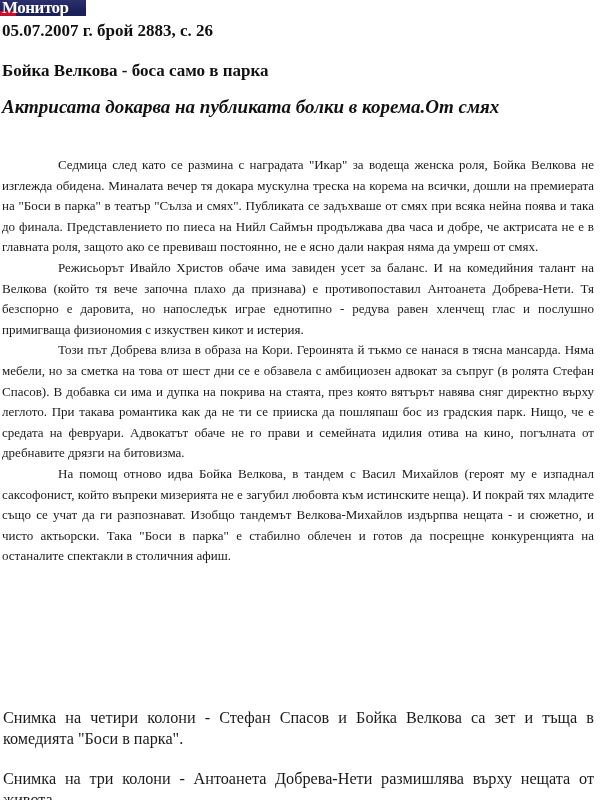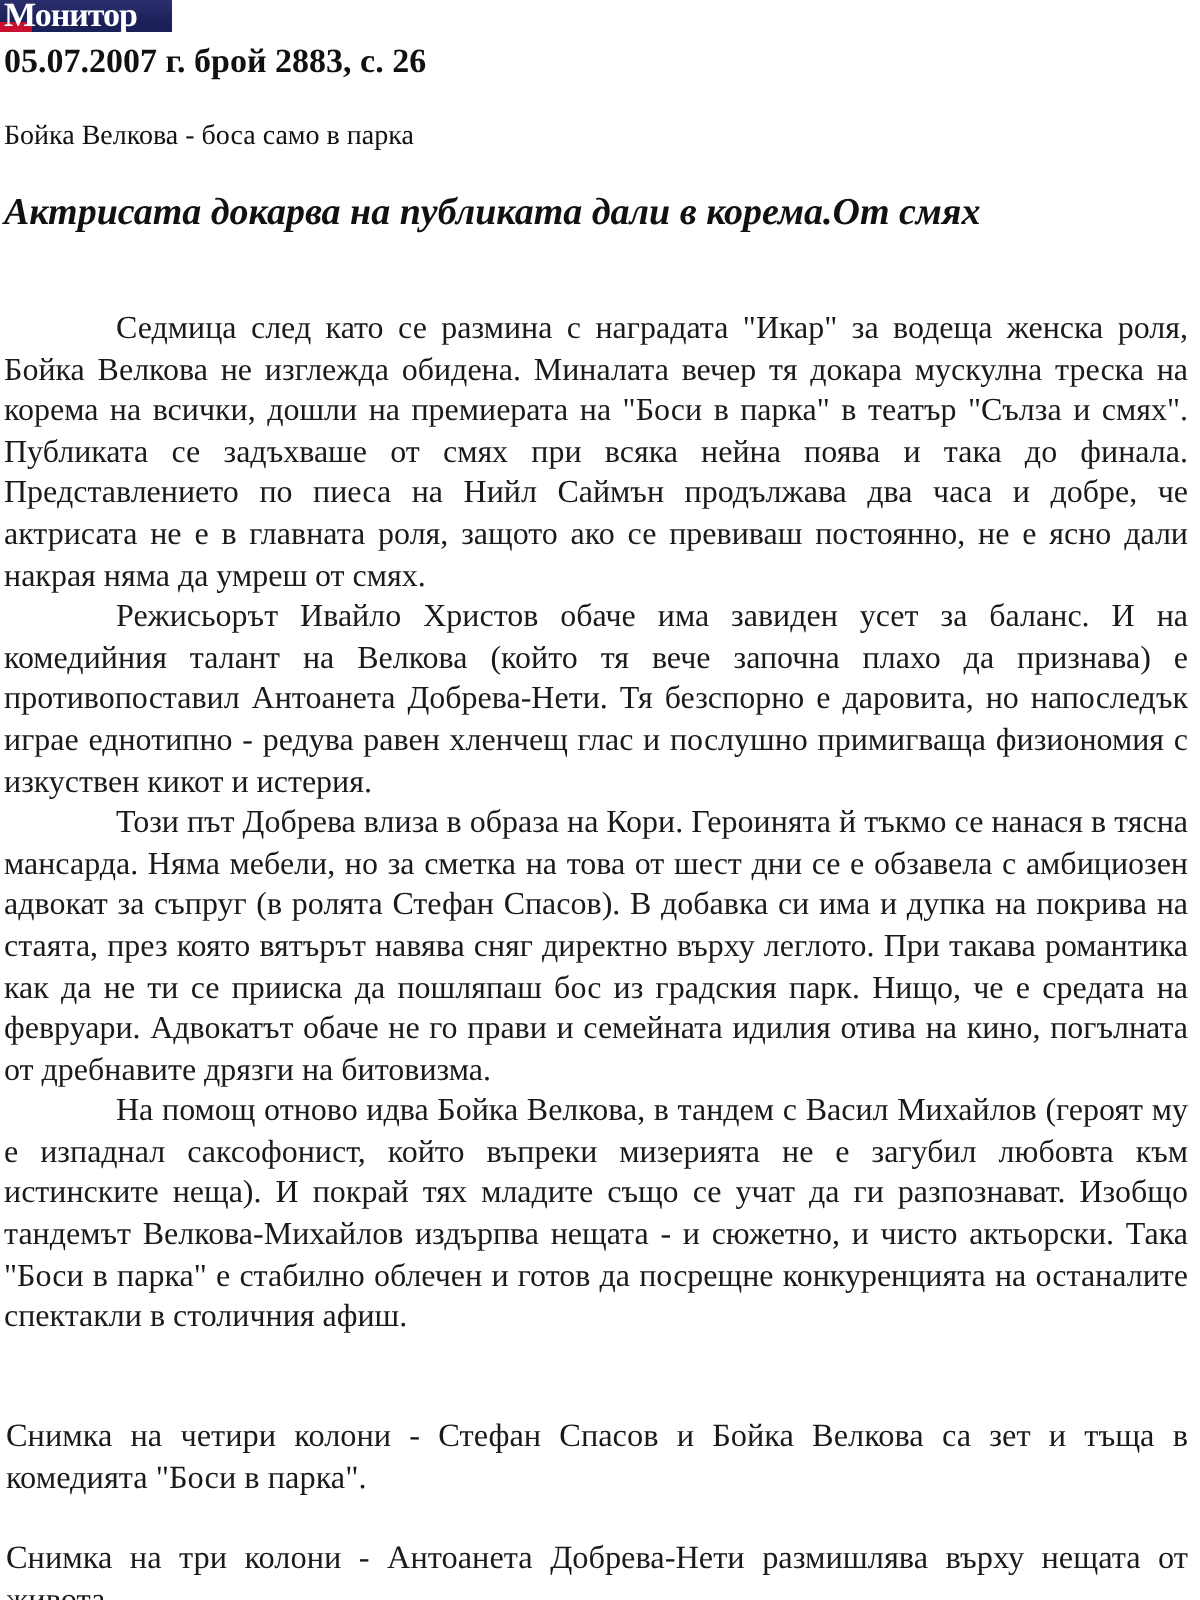--- a/index.html
+++ b/index.html
@@ -49,39 +49,39 @@
       left: 2px;
       top: 21px;
       font-weight: bold;
       font-size: 17px;
       white-space: nowrap;
     }
     .headline {
       position: absolute;
       left: 2px;
       top: 61px;
-      font-weight: normal;
-      font-size: 14px;
+      font-weight: bold;
+      font-size: 17px;
       white-space: nowrap;
     }
     .subheadline {
       position: absolute;
       left: 2px;
       top: 96px;
       font-weight: bold;
       font-style: italic;
       font-size: 19px;
       white-space: nowrap;
     }
     .body {
       position: absolute;
       left: 2px;
       top: 155px;
       width: 592px;
-      font-size: 16px;
+      font-size: 13px;
       line-height: 20.6px;
       text-align: justify;
       color: #1a1a1a;
     }
     .body p {
       margin: 0;
       text-indent: 56px;
     }
     .captions {
       position: absolute;
@@ -102,21 +102,21 @@
 
 <div class="logo">
   <div class="red-bar"></div>
   <span class="logo-text">Монитор</span>
 </div>
 
 <div class="issue-line">05.07.2007 г. брой 2883, с.  26</div>
 
 <h1 class="headline" style="margin:0;">Бойка Велкова - боса само в парка</h1>
 
-<h2 class="subheadline" style="margin:0;">Актрисата докарва на публиката дали в корема.От смях</h2>
+<h2 class="subheadline" style="margin:0;">Актрисата докарва на публиката болки в корема.От смях</h2>
 
 <div class="body">
   <p>Седмица след като се размина с наградата "Икар" за водеща женска роля, Бойка Велкова не изглежда обидена. Миналата вечер тя докара мускулна треска на корема на всички, дошли на премиерата на "Боси в парка" в театър "Сълза и смях". Публиката се задъхваше от смях при всяка нейна поява и така до финала. Представлението по пиеса на Нийл Саймън продължава два часа и добре, че актрисата не е в главната роля, защото ако се превиваш постоянно, не е ясно дали накрая няма да умреш от смях.</p>
   <p>Режисьорът Ивайло Христов обаче има завиден усет за баланс. И на комедийния талант на Велкова (който тя вече започна плахо да признава) е противопоставил Антоанета Добрева-Нети. Тя безспорно е даровита, но напоследък играе еднотипно - редува равен хленчещ глас и послушно примигваща физиономия с изкуствен кикот и истерия.</p>
   <p>Този път Добрева влиза в образа на Кори. Героинята й тъкмо се нанася в тясна мансарда. Няма мебели, но за сметка на това от шест дни се е обзавела с амбициозен адвокат за съпруг (в ролята Стефан Спасов). В добавка си има и дупка на покрива на стаята, през която вятърът навява сняг директно върху леглото. При такава романтика как да не ти се прииска да пошляпаш бос из градския парк. Нищо, че е средата на февруари. Адвокатът обаче не го прави и семейната идилия отива на кино, погълната от дребнавите дрязги на битовизма.</p>
   <p>На помощ отново идва Бойка Велкова, в тандем с Васил Михайлов (героят му е изпаднал саксофонист, който въпреки мизерията не е загубил любовта към истинските неща). И покрай тях младите също се учат да ги разпознават. Изобщо тандемът Велкова-Михайлов издърпва нещата - и сюжетно, и чисто актьорски. Така "Боси в парка" е стабилно облечен и готов да посрещне конкуренцията на останалите спектакли в столичния афиш.</p>
 </div>
 
 <div class="captions">
   <p>Снимка на четири колони - Стефан Спасов и Бойка Велкова са зет и тъща в комедията "Боси в парка".</p>

